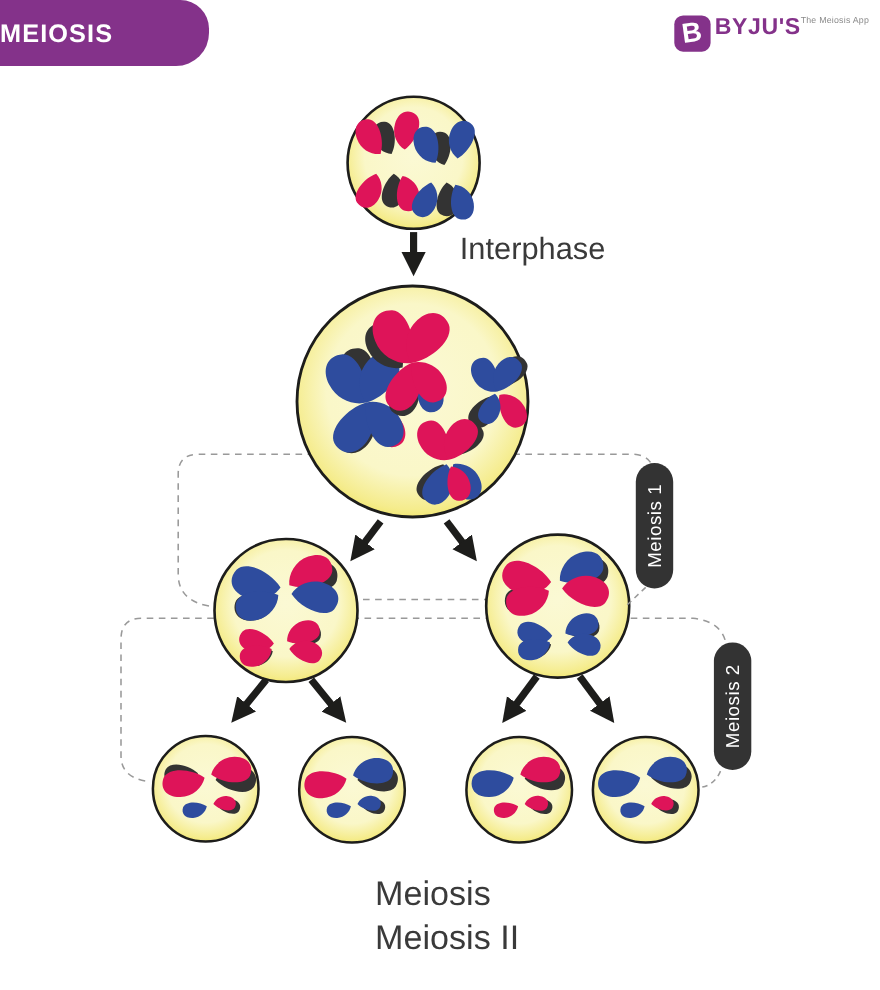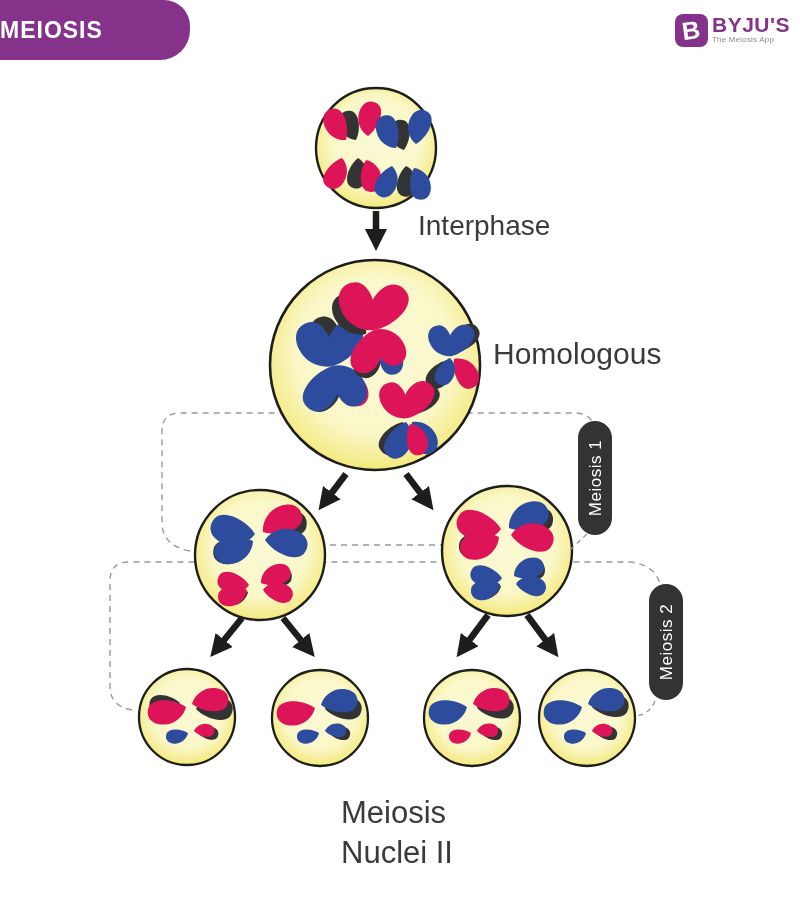--- a/index.html
+++ b/index.html
@@ -19,21 +19,21 @@
   .logo{
     position:absolute;top:14px;right:10px;display:flex;align-items:flex-start;gap:4px;
   }
   .logo-tile{
     width:33px;height:33px;border-radius:8px;background:var(--brand);
     display:flex;align-items:center;justify-content:center;
   }
   .logo-tile span{
     color:#fff;font-weight:bold;font-size:25px;transform:rotate(-8deg);line-height:1;
   }
-  .logo-textcol{display:flex;flex-direction:column;line-height:1;}
+  .logo-textcol{display:flex;flex-direction:row;line-height:1;}
   .logo-brand{color:var(--brand);font-weight:800;font-size:21px;letter-spacing:.5px;}
   .logo-tagline{color:var(--tagline);font-size:8px;letter-spacing:.2px;margin-top:1px;}
   .lbl{position:absolute;color:var(--label);}
   .lbl-interphase{left:418px;top:210px;font-size:28px;}
   .lbl-homologous{left:493px;top:335px;font-size:30px;line-height:37px;}
   .lbl-daughter{left:341px;top:793px;font-size:31px;line-height:40px;}
   svg{position:absolute;left:0;top:0;}
   .pill-label{font-family:"Liberation Sans","DejaVu Sans",sans-serif;font-size:17px;letter-spacing:.5px;}
 </style>
 </head>
@@ -218,18 +218,17 @@
     <text class="pill-label" transform="translate(595,478) rotate(-90)" text-anchor="middle" dy="0.35em" fill="#FFFFFF">Meiosis 1</text>
   </g>
   <g>
     <rect class="pill-rect" x="649" y="584" width="34" height="116" rx="17" fill="#333333"></rect>
     <text class="pill-label" transform="translate(666,642) rotate(-90)" text-anchor="middle" dy="0.35em" fill="#FFFFFF">Meiosis 2</text>
   </g>
 </svg>
 
 <div class="lbl lbl-interphase">Interphase</div>
 <div class="lbl lbl-homologous">
-  <div>Homologous</div>
 </div>
 <div class="lbl lbl-daughter">
   <div>Meiosis</div>
-  <div>Nuclei II</div>
+  <div>Meiosis II</div>
 </div>
 
 </body></html>

